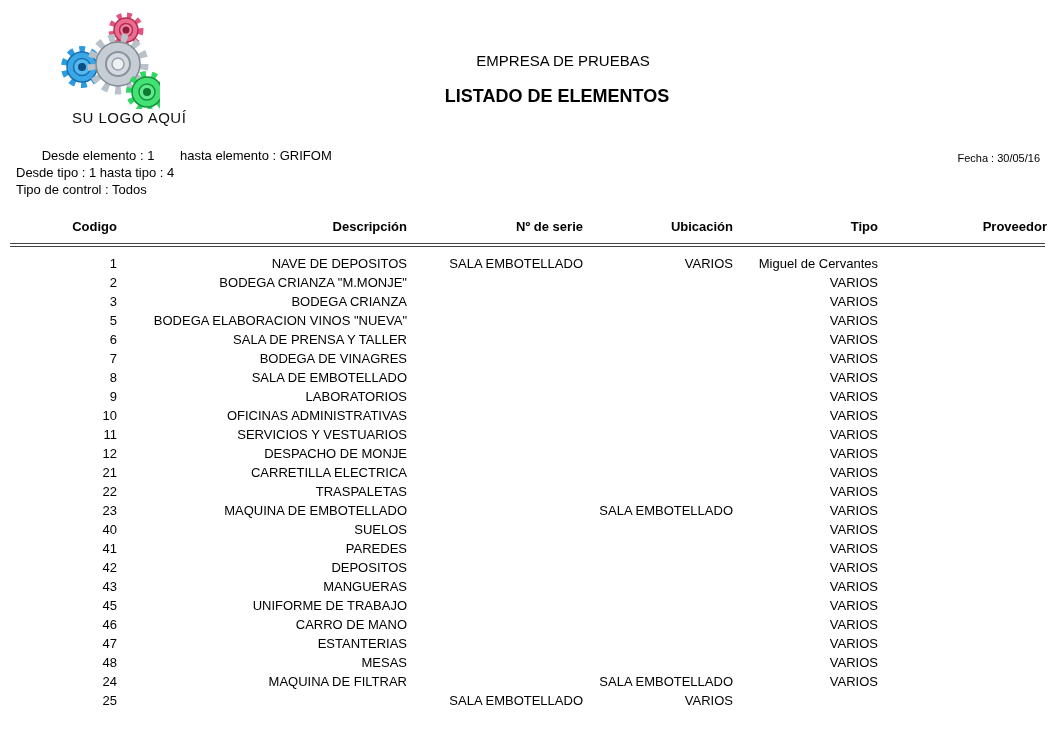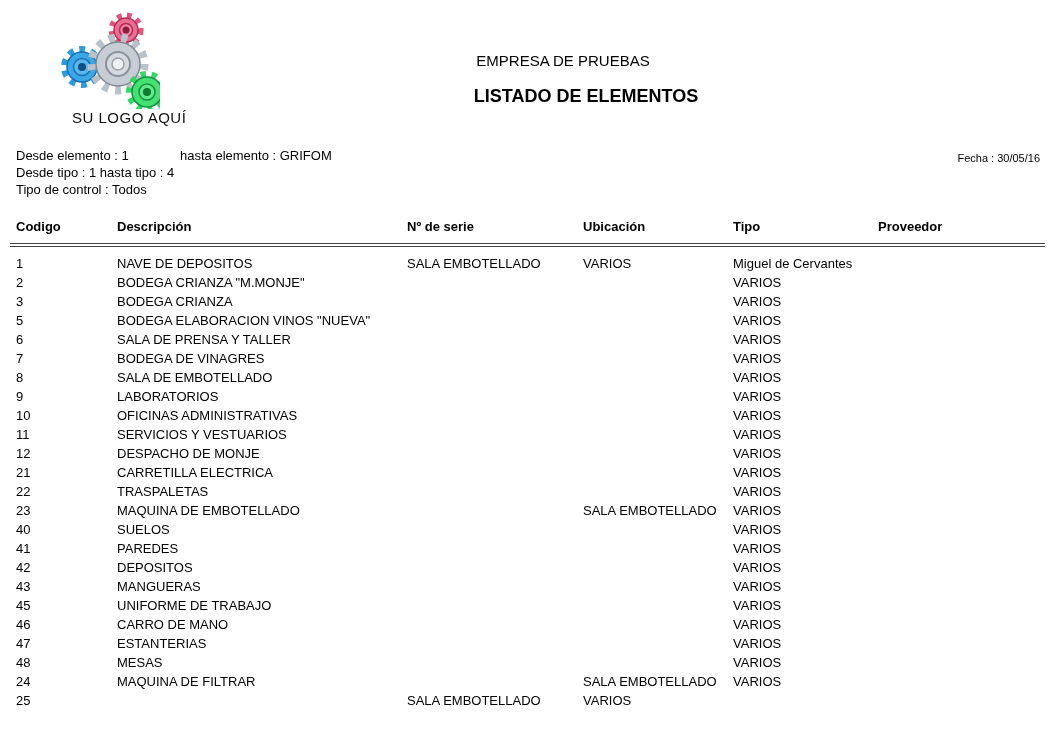--- a/index.html
+++ b/index.html
@@ -18,39 +18,40 @@
     font-size:15px;letter-spacing:0.5px;color:#111;
     white-space:nowrap;
     margin-left:46px;
   }
   
   .company-name{
     position:absolute;left:563px;top:52px;transform:translateX(-50%);
     font-size:15px;font-weight:normal;white-space:nowrap;
   }
   .report-title{
-    position:absolute;left:586px;top:86px;transform:translateX(-50%);
+    position:absolute;left:557px;top:86px;transform:translateX(-50%);
     font-size:18px;font-weight:bold;white-space:nowrap;
   }
   
   .filters{
     position:absolute;left:16px;top:147px;
     font-size:13px;line-height:17px;white-space:nowrap;
   }
   .filters .frow{display:flex;}
-  .filters .frow .left-part{display:inline-block;width:164px;}
+  .filters .frow .left-part{display:inline-block;width:164px;text-align:center;}
   .fecha{
     position:absolute;right:17px;top:152px;
     font-size:11px;white-space:nowrap;
   }
   
   .thead,.trow{
     display:grid;
     grid-template-columns:101px 290px 176px 150px 145px auto;
     white-space:nowrap;
+    text-align:right;
   }
   .thead{
     position:absolute;left:16px;top:219px;width:1031px;
     font-size:13px;font-weight:bold;
   }
   .rule-double{
     position:absolute;left:10px;top:243px;width:1035px;height:2px;
     border-top:1px solid #444;border-bottom:1px solid #444;
   }
   .tbody{

